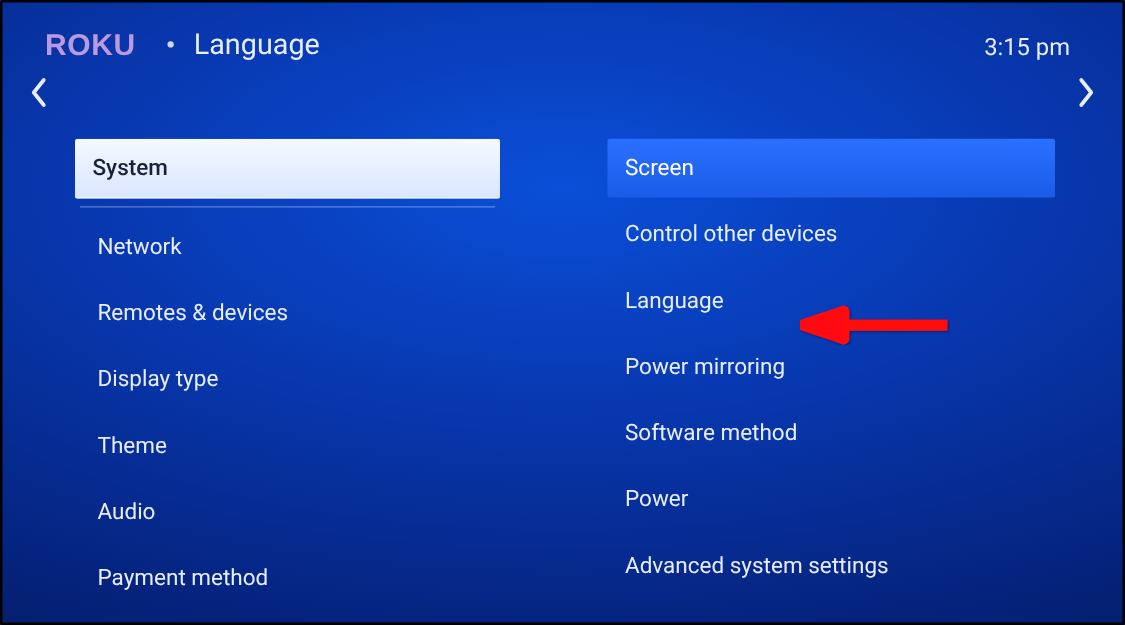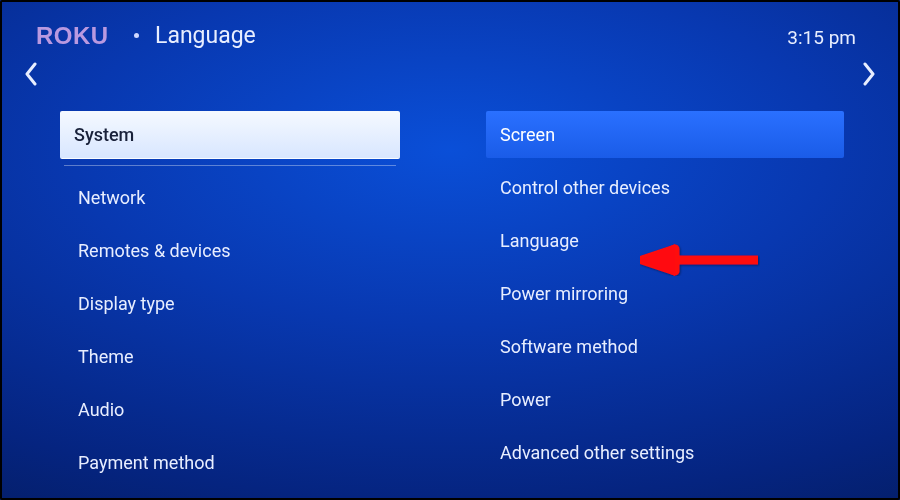--- a/index.html
+++ b/index.html
@@ -170,21 +170,21 @@
 
   </div>
 
   <div class="column col-right">
     <div class="item selected-right">Screen</div>
     <div class="item">Control other devices</div>
     <div class="item">Language</div>
     <div class="item">Power mirroring</div>
     <div class="item">Software method</div>
     <div class="item">Power</div>
-    <div class="item">Advanced other settings</div>
+    <div class="item">Advanced system settings</div>
   </div>
 
   <svg class="arrow-annotation" style="left:640px; top:186px;" width="120" height="50" viewBox="0 0 120 50">
     <defs>
       <filter id="ds" x="-20%" y="-20%" width="140%" height="140%">
         <feDropShadow dx="1" dy="1" stdDeviation="1" flood-color="#000" flood-opacity="0.4"></feDropShadow>
       </filter>
     </defs>
     <path d="M118 25 L35 25 L35 14 L2 25 L35 36 L35 25" fill="#ff0a10" stroke="#ff0a10" stroke-width="9" stroke-linejoin="round" filter="url(#ds)"></path>
     <path d="M35 9 L0 25 L35 41 Z" fill="#ff0a10"></path>

